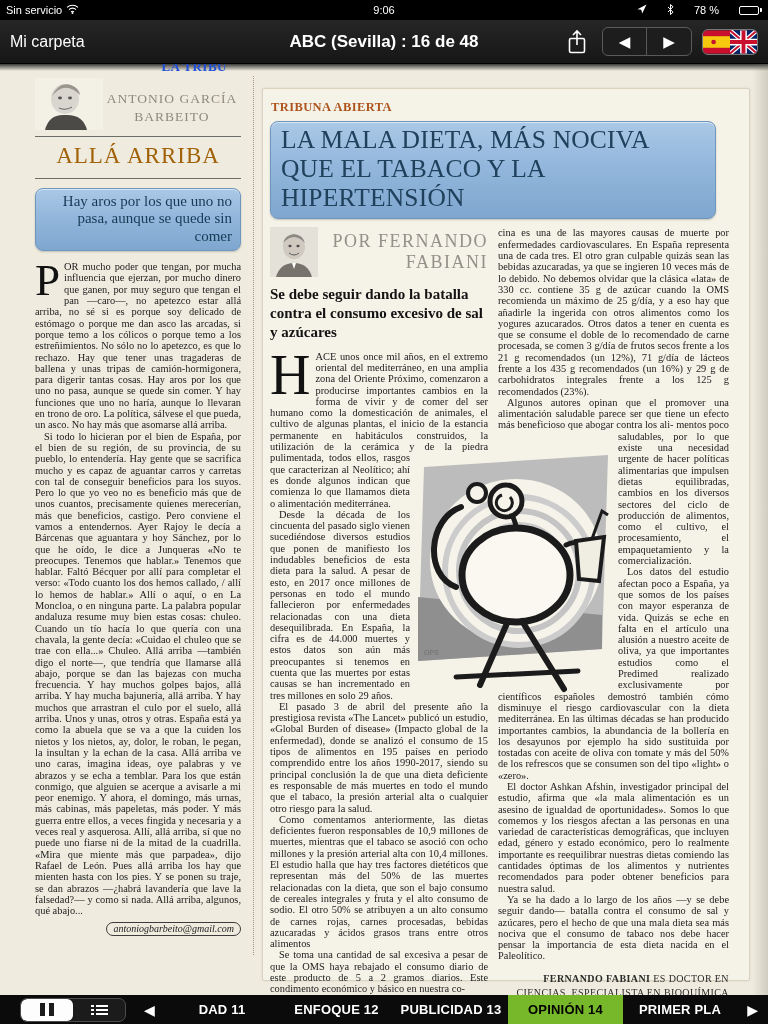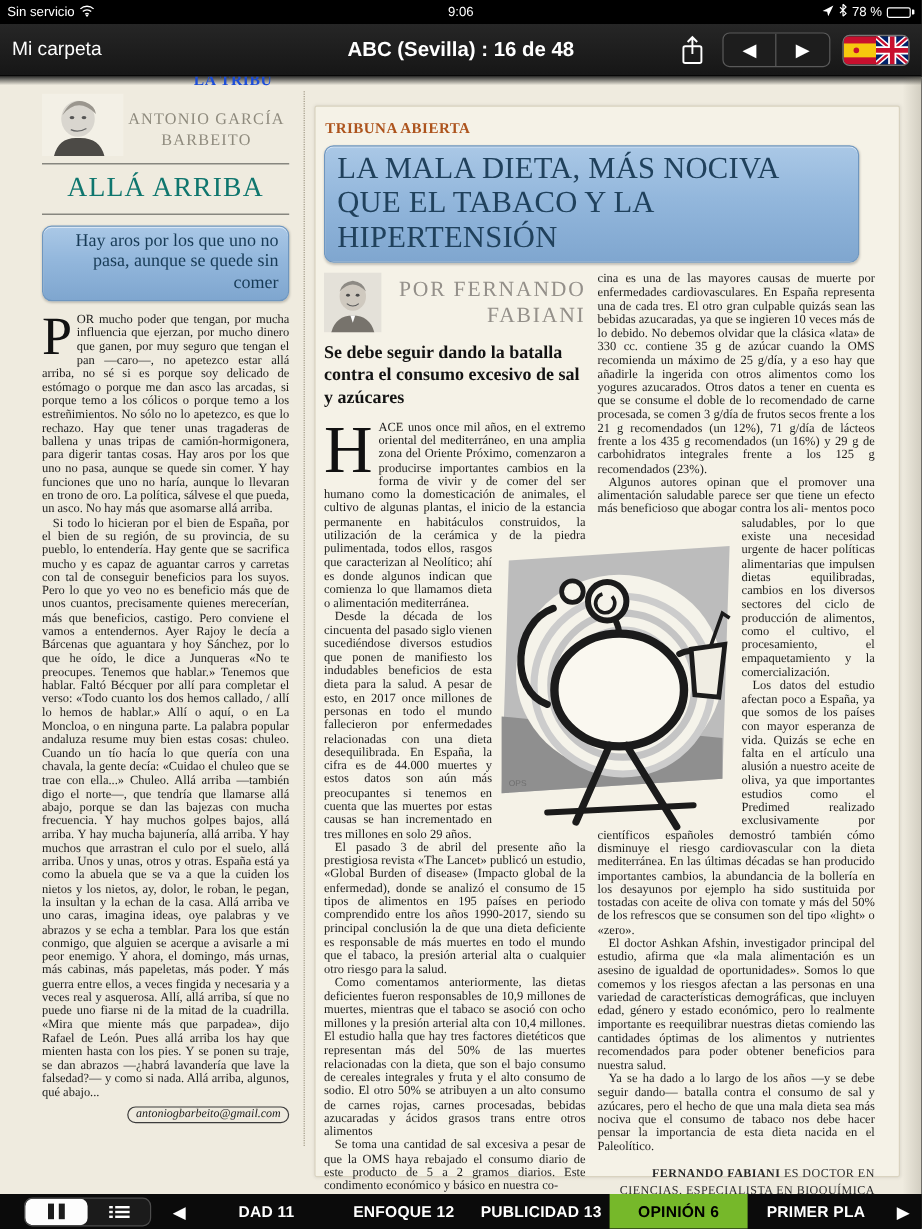--- a/index.html
+++ b/index.html
@@ -4,21 +4,21 @@
 <style>
   * { margin:0; padding:0; box-sizing:border-box; }
   html,body { width:768px; height:1024px; background:#000; overflow:hidden; }
   body { font-family:"Liberation Sans", sans-serif; }
 
   
   .status-bar { position:relative; height:20px; background:#000; color:#fff;
     display:flex; align-items:center; padding:0 6px; font-size:11px; }
   .status-left { display:flex; align-items:center; gap:4px; }
   .status-time { position:absolute; left:0; right:0; text-align:center; font-size:11px; }
-  .status-right { margin-left:auto; display:flex; align-items:center; gap:4px; }
+  .status-right { margin-left:auto; display:flex; align-items:center; gap:20px; }
   .batt { display:flex; align-items:center; gap:1px; }
   .batt-body { width:20px; height:9px; border:1px solid #fff; border-radius:2px; padding:1px; }
   .batt-fill { height:100%; width:78%; background:#fff; border-radius:1px; }
   .batt-cap { width:2px; height:4px; background:#fff; border-radius:0 1px 1px 0; }
 
   
   .nav-bar { position:relative; height:44px; background:linear-gradient(#262626,#161616);
     border-bottom:1px solid #000; display:flex; align-items:center; padding:0 10px; color:#fff; }
   .nav-back { font-size:16px; color:#fdfdfd; cursor:pointer; }
   .nav-title { position:absolute; left:0; right:0; text-align:center; font-size:17px; font-weight:bold; pointer-events:none; }
@@ -44,21 +44,21 @@
 
   
   .tribu { position:absolute; left:35px; top:0; width:206px; }
   .tribu-kicker { text-align:right; color:#1d4ed8; font-weight:bold; font-size:13px;
     letter-spacing:.5px; margin-top:-5px; padding-right:14px; }
   .tribu-head { display:flex; margin-top:3px; }
   .tribu-portrait { width:68px; height:52px; flex:0 0 auto; }
   .tribu-author { flex:1; text-align:center; color:#8e8a7d; font-size:13.5px; line-height:1.3;
     letter-spacing:1px; padding-top:12px; }
   .rule { border-top:1px solid #6e6e68; margin:6px 0 3px; }
-  .tribu-title { text-align:center; font-size:23px; letter-spacing:1px; color:#0f766e; padding:3px 0; }
+  .tribu-title { text-align:center; font-size:23px; letter-spacing:1px; color:#a16207; padding:3px 0; }
   .standfirst { margin:9px 0 10px; text-align:right; font-size:15px; line-height:1.16;
     color:#173a55; padding:4px 8px 5px; }
   .hl { background:linear-gradient(180deg,#aac8e6 0%,#93b7dc 45%,#7fa6cf 100%);
     border:1px solid #6e96bf; border-radius:8px;
     box-shadow:inset 0 1px 0 rgba(255,255,255,.55), 0 1px 2px rgba(0,0,0,.2); }
   .newsbody { font-size:10.4px; line-height:11.3px; text-align:justify; hyphens:auto; }
   .newsbody p { margin:0; }
   .newsbody p + p { text-indent:9px; }
   .dropcap { float:left; font-size:45px; line-height:.82; padding:1px 4px 0 0; color:#111; }
   .dropcap-big { float:left; font-size:56px; line-height:.8; padding:2px 5px 0 0; color:#111; }
@@ -299,17 +299,17 @@
             </span>
         </span>
       </span>
     </div>
   </div>
   <span class="bb-arrow">◀</span>
   <div class="tabs">
     <span class="tab">DAD 11</span>
     <span class="tab">ENFOQUE 12</span>
     <span class="tab">PUBLICIDAD 13</span>
-    <span class="tab active">OPINIÓN 6</span>
+    <span class="tab active">OPINIÓN 14</span>
     <span class="tab">PRIMER PLA</span>
   </div>
   <span class="bb-arrow">▶</span>
 </div>
 
 </body></html>

